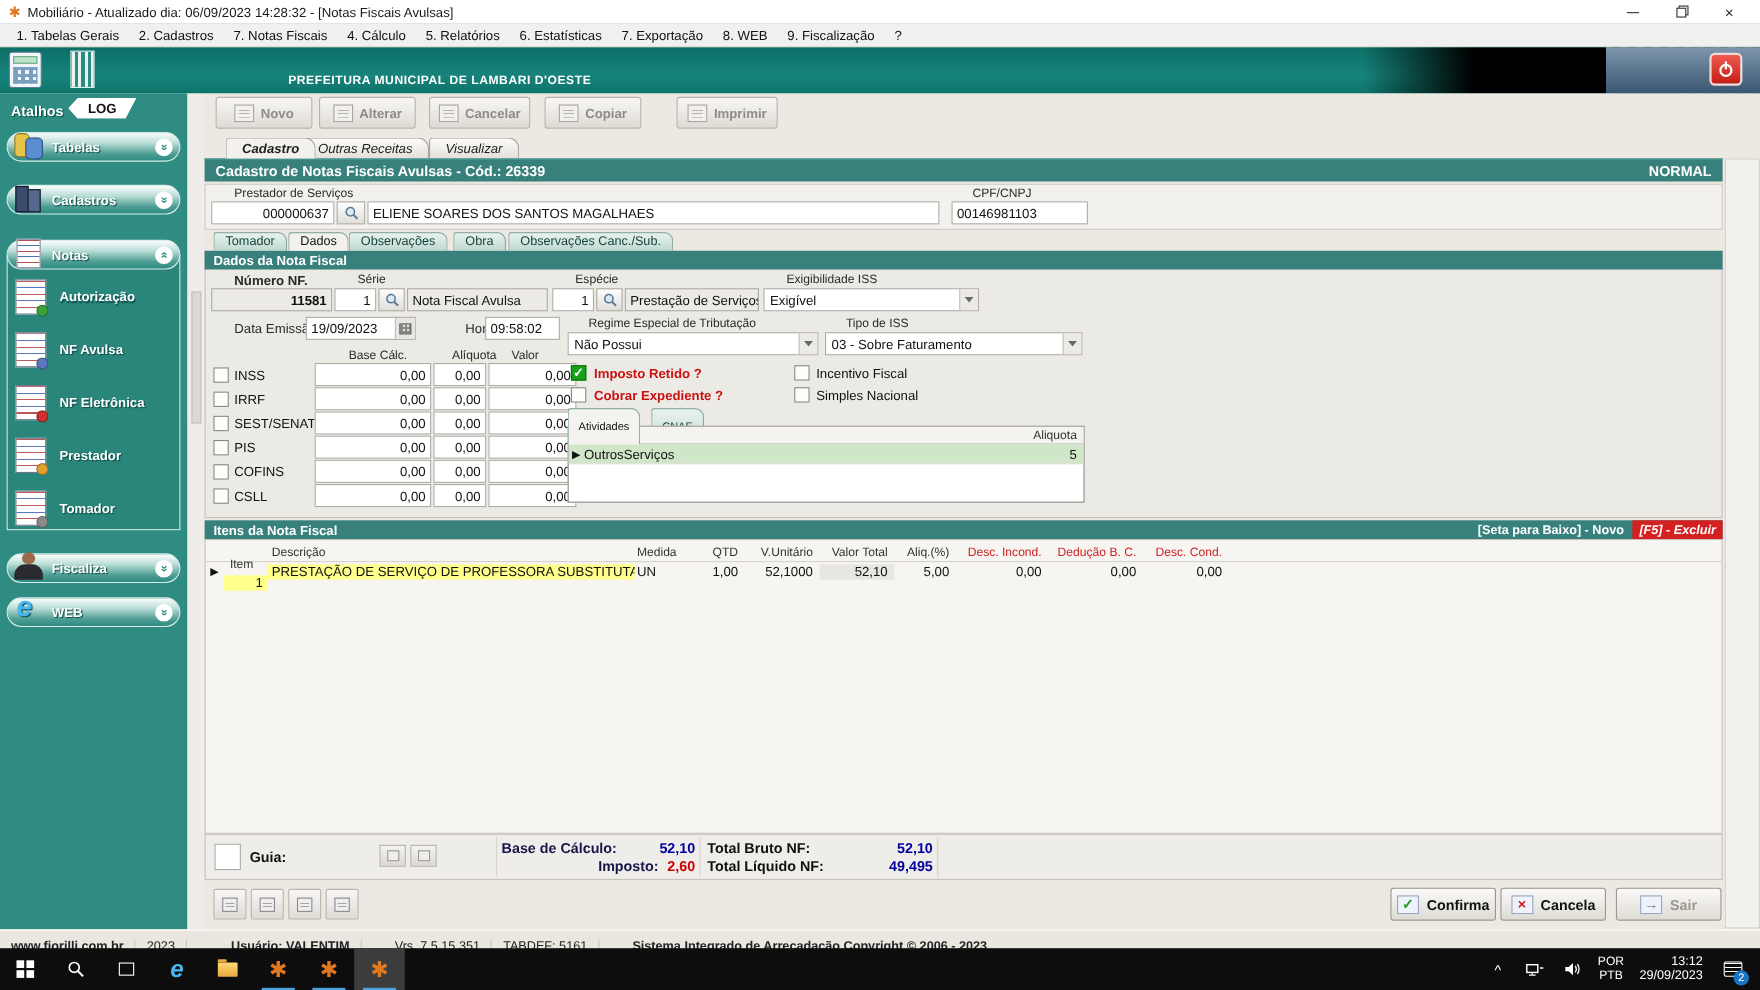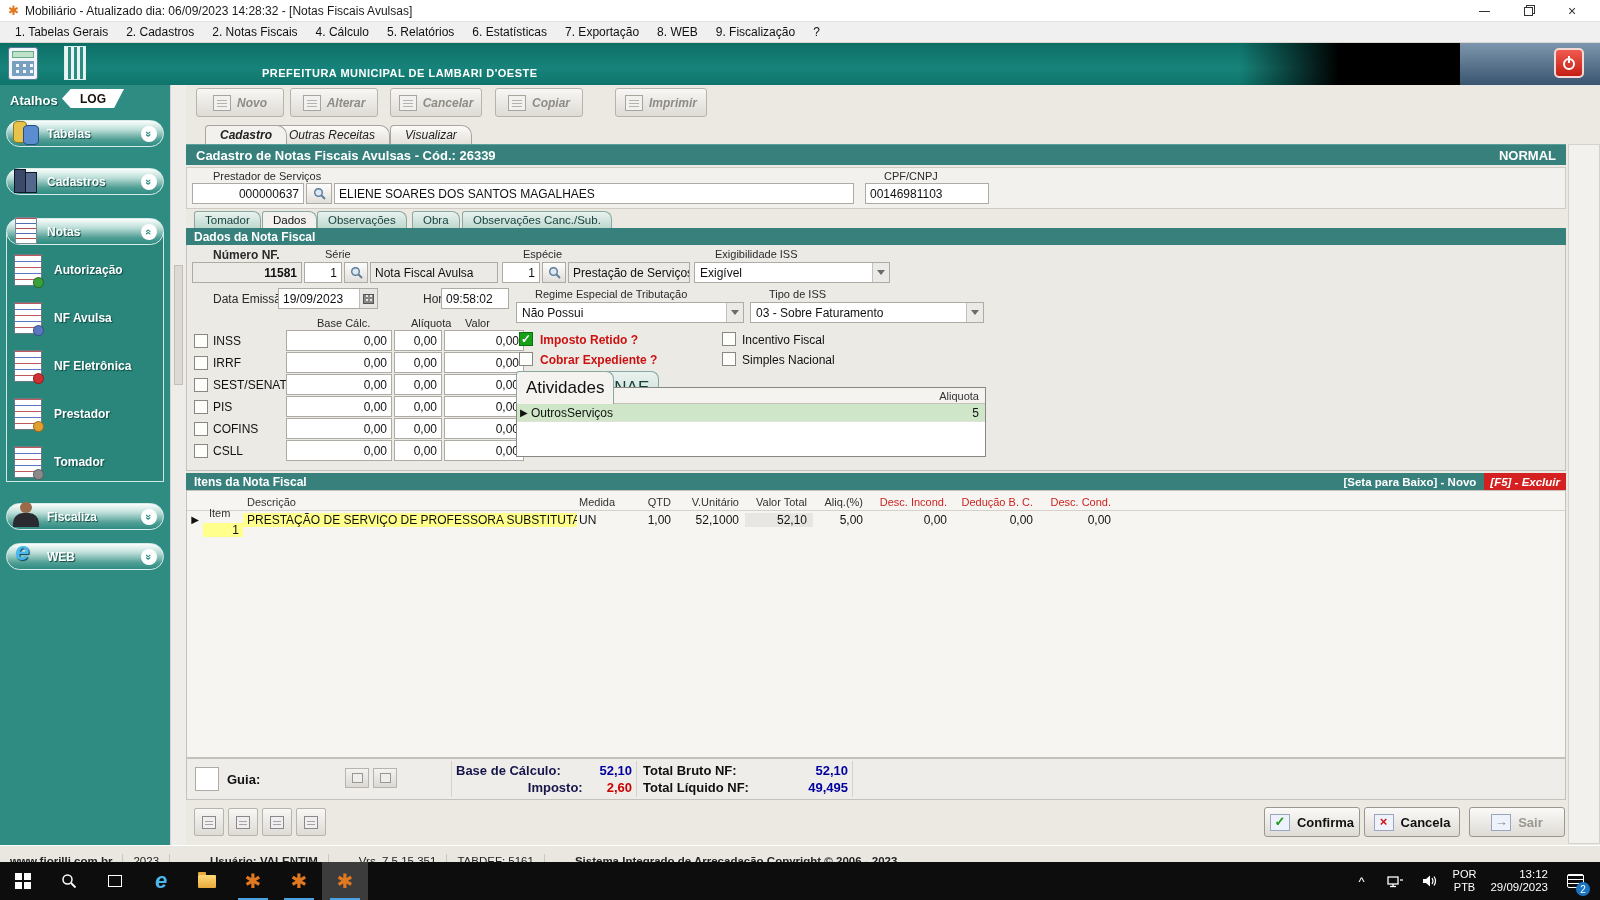--- a/index.html
+++ b/index.html
@@ -61,21 +61,21 @@
      background-image:repeating-linear-gradient(0deg,transparent 0 5px,#c05a5a 5px 6px,transparent 6px 11px,#5a78c0 11px 12px);}
   .docico .bdg { position:absolute; right:-3px; bottom:-3px; width:11px; height:11px; border-radius:50%; border:1px solid rgba(0,0,0,.3); }
   .side-gap { position:absolute; left:170px; top:85px; width:16px; height:760px; background:#efedea; border-left:1px solid #d8d5d0; }
   .side-gap .thumb { position:absolute; left:3px; top:180px; width:9px; height:120px; background:#dcd9d4; border:1px solid #c2bfba; }
 
   
   .main { position:absolute; left:186px; top:85px; width:1414px; height:760px; background:#ece9e3; }
   .rgutter { position:absolute; left:1382px; top:59px; width:32px; height:700px; background:#f2f1ee; border:1px solid #d5d2cd; }
 
   
-  .tbbtn { position:absolute; top:3px; height:29px; background:linear-gradient(180deg,#f8f7f5,#dedbd5); border:1px solid #b7b4ae; border-radius:3px; display:flex; align-items:center; justify-content:center; gap:6px; color:#8f8c86; font-weight:bold; font-size:12px; cursor:default;font-style:italic;}
+  .tbbtn { position:absolute; top:3px; height:29px; background:linear-gradient(180deg,#f8f7f5,#dedbd5); border:1px solid #b7b4ae; border-radius:3px; display:flex; align-items:center; justify-content:center; gap:6px; color:#8f8c86; font-weight:bold; font-size:12px; cursor:default;}
   .tbico { width:18px; height:16px; border:1px solid #a8a5a0; background:#f2f1ef; position:relative; flex:0 0 auto;}
   .tbico::after { content:""; position:absolute; left:3px; right:3px; top:4px; height:7px;
      background:repeating-linear-gradient(0deg,#b5b2ac 0 1px,transparent 1px 3px); }
 
   
   .mtab { position:absolute; top:40px; height:19px; padding:0 14px; display:flex; align-items:center; font-style:italic; font-size:12px; color:#222; background:linear-gradient(180deg,#fcfbf9,#e4e1da); border:1px solid #a8a5a0; border-bottom:none; border-radius:4px 10px 0 0;}
   .mtab.active { font-weight:bold; background:#f2f1ee; z-index:2;}
 
   .recordbar { position:absolute; left:0; top:59px; width:1380px; height:21px; background:#37807c; color:#fff; display:flex; align-items:center; justify-content:space-between; padding:0 10px; font-weight:bold; font-size:13px; border-top:1px solid #5aa09a;}
 
@@ -100,21 +100,21 @@
   .sel .arw::after { content:""; border:4px solid transparent; border-top:5px solid #6a6a6a; margin-top:4px;}
 
   .calbtn { width:18px; align-self:stretch; background:#e8e6e2; border-left:1px solid #c0bdb7; display:flex; align-items:center; justify-content:center; }
   .calglyph { width:11px; height:10px; border:1px solid #555; background:repeating-linear-gradient(90deg,#888 0 2px,transparent 2px 4px), repeating-linear-gradient(0deg,#888 0 2px,transparent 2px 4px); }
 
   .cb { position:absolute; width:14px; height:14px; background:#fdfdfc; border:1px solid #8a8780; }
   .cb.checked { background:#18a018; border-color:#0c700c; color:#fff; font-size:12px; font-weight:bold; display:flex; align-items:center; justify-content:center; line-height:10px;}
   .redlbl { color:#cc1111; font-weight:bold; font-size:12px; position:absolute; white-space:nowrap;}
   .blklbl { color:#111; font-size:12px; position:absolute; white-space:nowrap;}
 
-  .stab { position:absolute; height:16px; padding:16px 9px; display:flex; align-items:center; font-size:17px; color:#123f3a; background:linear-gradient(180deg,#e9f2ee,#c6dcd4); border:1px solid #8aa8a0; border-bottom:none; border-radius:3px 8px 0 0;}
+  .stab { position:absolute; height:16px; padding:16px 9px; display:flex; align-items:center; font-size:10px; color:#123f3a; background:linear-gradient(180deg,#e9f2ee,#c6dcd4); border:1px solid #8aa8a0; border-bottom:none; border-radius:3px 8px 0 0;}
   .stab.active { background:#f4f3f0; color:#111; z-index:2;}
   .ativtable { position:absolute; left:330px; top:302px; width:470px; height:70px; background:#fff; border:1px solid #8a8780;}
   .ativhdr { display:flex; height:16px; border-bottom:1px solid #c5c2bc; background:#f4f3f0; font-size:11px; color:#333; align-items:center;}
   .ativrow { display:flex; height:18px; background:#cfe7c8; align-items:center; font-size:12px; border-bottom:1px solid #e2e0da;}
 
   
   .itenshdrbar { position:absolute; left:0; top:388px; width:1380px; height:17px; background:#37807c; color:#fff; display:flex; align-items:center; justify-content:space-between; padding:0 0 0 8px; font-weight:bold; font-size:12px;}
   .hintnovo { font-weight:bold; font-size:11.5px; }
   .hintexc { background:#d42020; color:#fff; font-weight:bold; font-size:11.5px; padding:1px 6px; height:100%; display:flex; align-items:center;font-style:italic;}
   .itenspanel { position:absolute; left:0; top:405px; width:1380px; height:268px; background:#f6f5f2; border:1px solid #c5c2bc; }
@@ -129,21 +129,21 @@
   .c-de{width:86px; text-align:right; padding-right:6px;} .c-dc{width:78px; text-align:right; padding-right:6px;}
   .redhdr { color:#cc2222; }
   .ylw { background:#ffff8c; }
 
   
   .totbar { position:absolute; left:0; top:673px; width:1380px; height:42px; background:#efede9; border:1px solid #c5c2bc; }
   .totlbl { font-weight:bold; font-size:13px; color:#15154a; }
   .totval { font-weight:bold; font-size:13px; color:#0000a0; text-align:right; }
   .totval.red { color:#cc0000; }
   .totpanel { position:absolute; top:2px; height:36px; display:flex; flex-direction:column; justify-content:space-between; padding:2px 4px; border-left:1px solid #d5d2cc; border-right:1px solid #d5d2cc;}
-  .totrow { display:flex; justify-content:space-between; gap:24px;}
+  .totrow { display:flex; justify-content:space-between; gap:8px;}
   .smico { position:absolute; width:24px; height:20px; background:linear-gradient(180deg,#f4f3f1,#dcd9d4); border:1px solid #b7b4ae; display:flex; align-items:center; justify-content:center;}
   .smico .g { width:11px; height:10px; border:1px solid #9a978f; background:#efeeec;}
 
   
   .navbtn { position:absolute; top:723px; width:30px; height:28px; background:linear-gradient(180deg,#f8f7f5,#dedbd5); border:1px solid #b7b4ae; border-radius:2px; display:flex; align-items:center; justify-content:center;}
   .navbtn .g { width:14px; height:13px; border:1px solid #8a878f; background:#f0efed; position:relative;}
   .navbtn .g::after { content:""; position:absolute; left:2px; top:3px; right:2px; height:5px; background:repeating-linear-gradient(0deg,#a5a2aa 0 1px,transparent 1px 3px);}
   .actbtn { position:absolute; top:722px; width:96px; height:30px; background:linear-gradient(180deg,#fbfaf8,#dedbd5); border:1px solid #9a978f; border-radius:3px; display:flex; align-items:center; justify-content:center; gap:7px; font-weight:bold; font-size:13px; color:#101010; cursor:pointer;}
   .actbtn .bico { width:20px; height:17px; border:1px solid #9aa5c0; background:#eef2fa; display:flex; align-items:center; justify-content:center; font-size:13px; line-height:12px;}
   .actbtn.disabled { color:#9a978f; }
@@ -185,21 +185,21 @@
       <span></span>
     </div>
   <div class="winctl wc-cls" style="left:1550px">
       <span>×</span>
     </div>
 </div>
 
 <div class="menubar">
   <span class="menuitem">1. Tabelas Gerais</span>
   <span class="menuitem">2. Cadastros</span>
-  <span class="menuitem">2. Notas Fiscais</span>
+  <span class="menuitem">7. Notas Fiscais</span>
   <span class="menuitem">4. Cálculo</span>
   <span class="menuitem">5. Relatórios</span>
   <span class="menuitem">6. Estatísticas</span>
   <span class="menuitem">7. Exportação</span>
   <span class="menuitem">8. WEB</span>
   <span class="menuitem">9. Fiscalização</span>
   <span class="menuitem">?</span>
 </div>
 
 <div class="banner">

